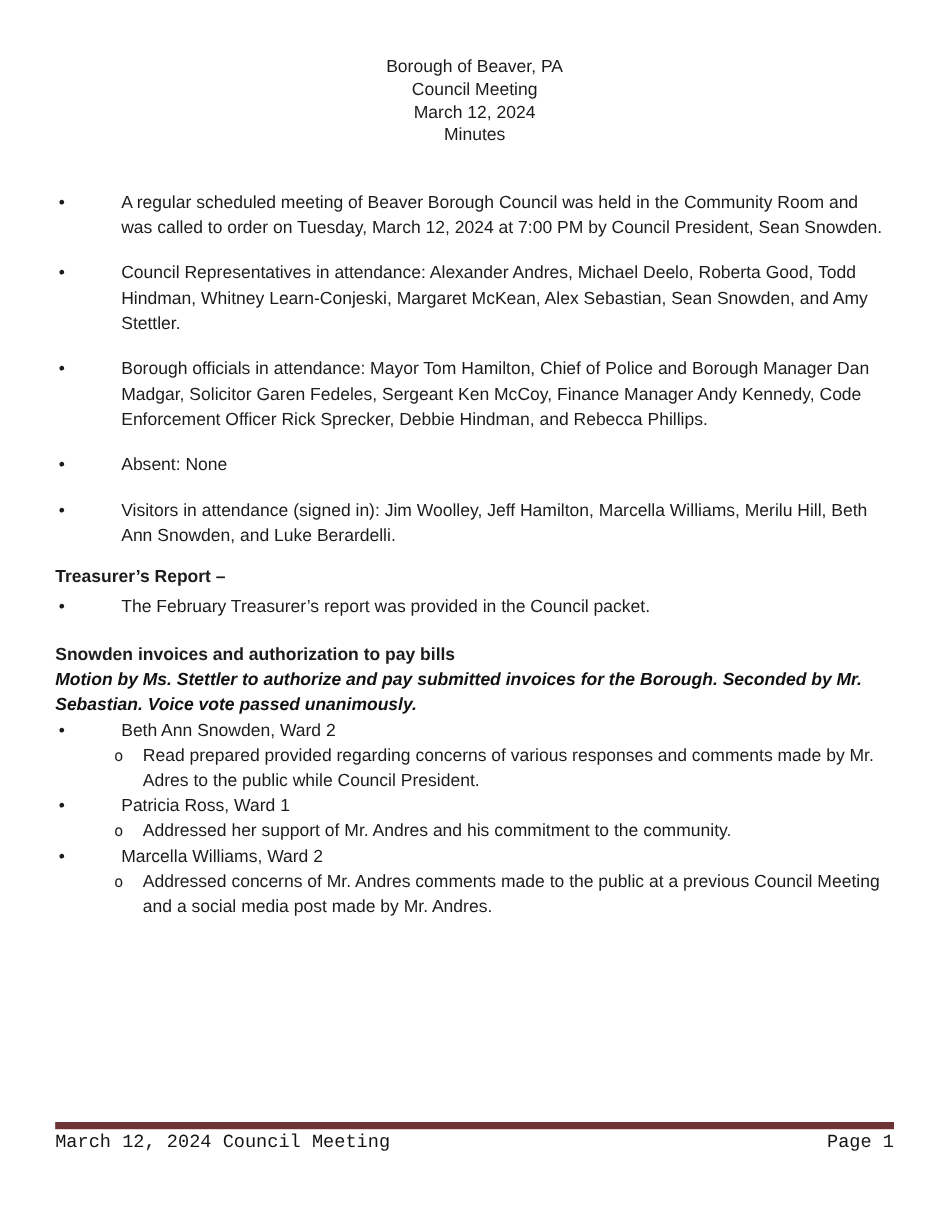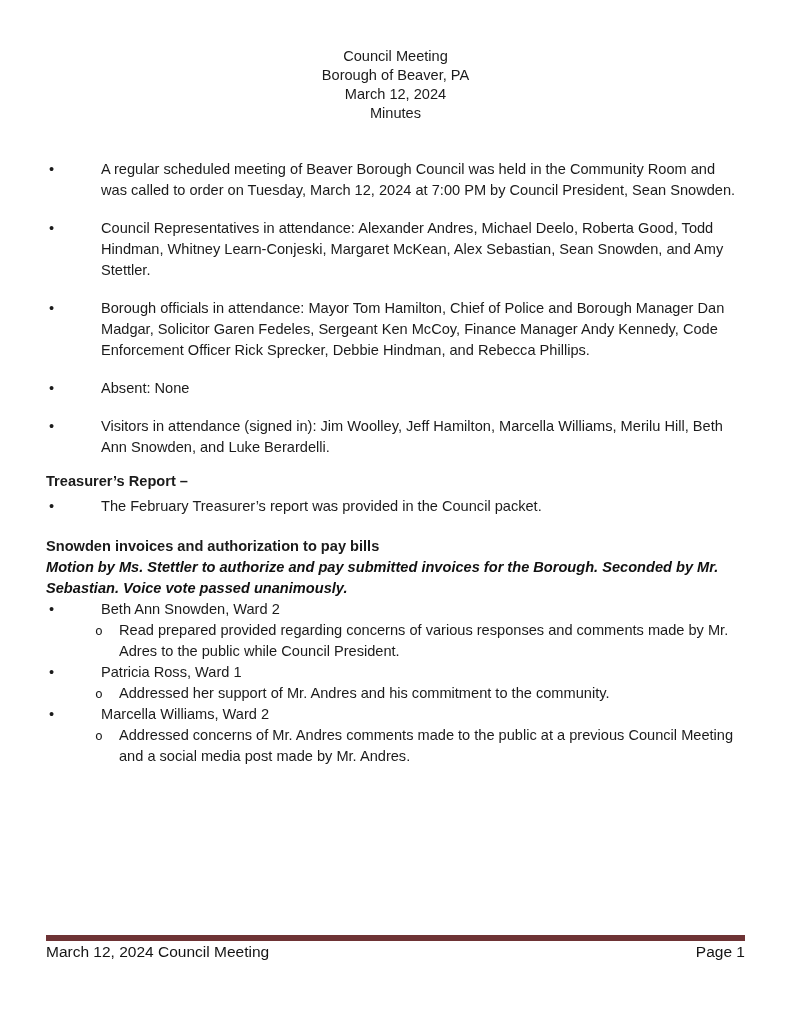--- a/index.html
+++ b/index.html
@@ -45,33 +45,33 @@
     position: absolute;
     left: 46px;
     right: 46px;
     top: 935px;
   }
   .footer-rule { height: 6px; width: 100%; }
   .footer-row {
     display: flex;
     justify-content: space-between;
     margin-top: 2px;
-    font-family: Liberation Sans, sans-serif;
+    font-family: Liberation Mono, monospace;
     font-size: 15.5px;
     color: #141414;
   }
 </style>
 </head>
 <body>
 
 <div class="page">
 
   <div class="doc-header">
+    <div>Borough of Beaver, PA</div>
     <div>Council Meeting</div>
-    <div>Borough of Beaver, PA</div>
     <div>March 12, 2024</div>
     <div>Minutes</div>
   </div>
 
   <div class="bullet-list">
     <div class="bullet-item">
       <span class="marker">•</span>
       <span class="btext">A regular scheduled meeting of Beaver Borough Council was held in the Community Room and was called to order on Tuesday, March 12, 2024 at 7:00 PM by Council President, Sean Snowden.</span>
     </div>
     <div class="bullet-item">

